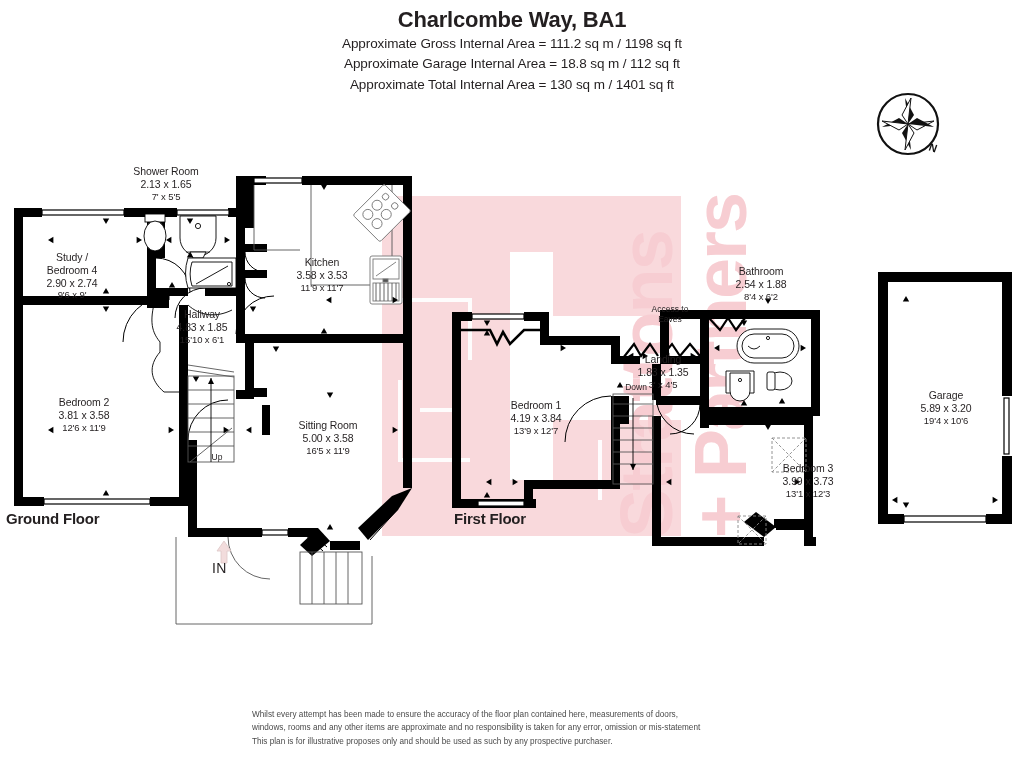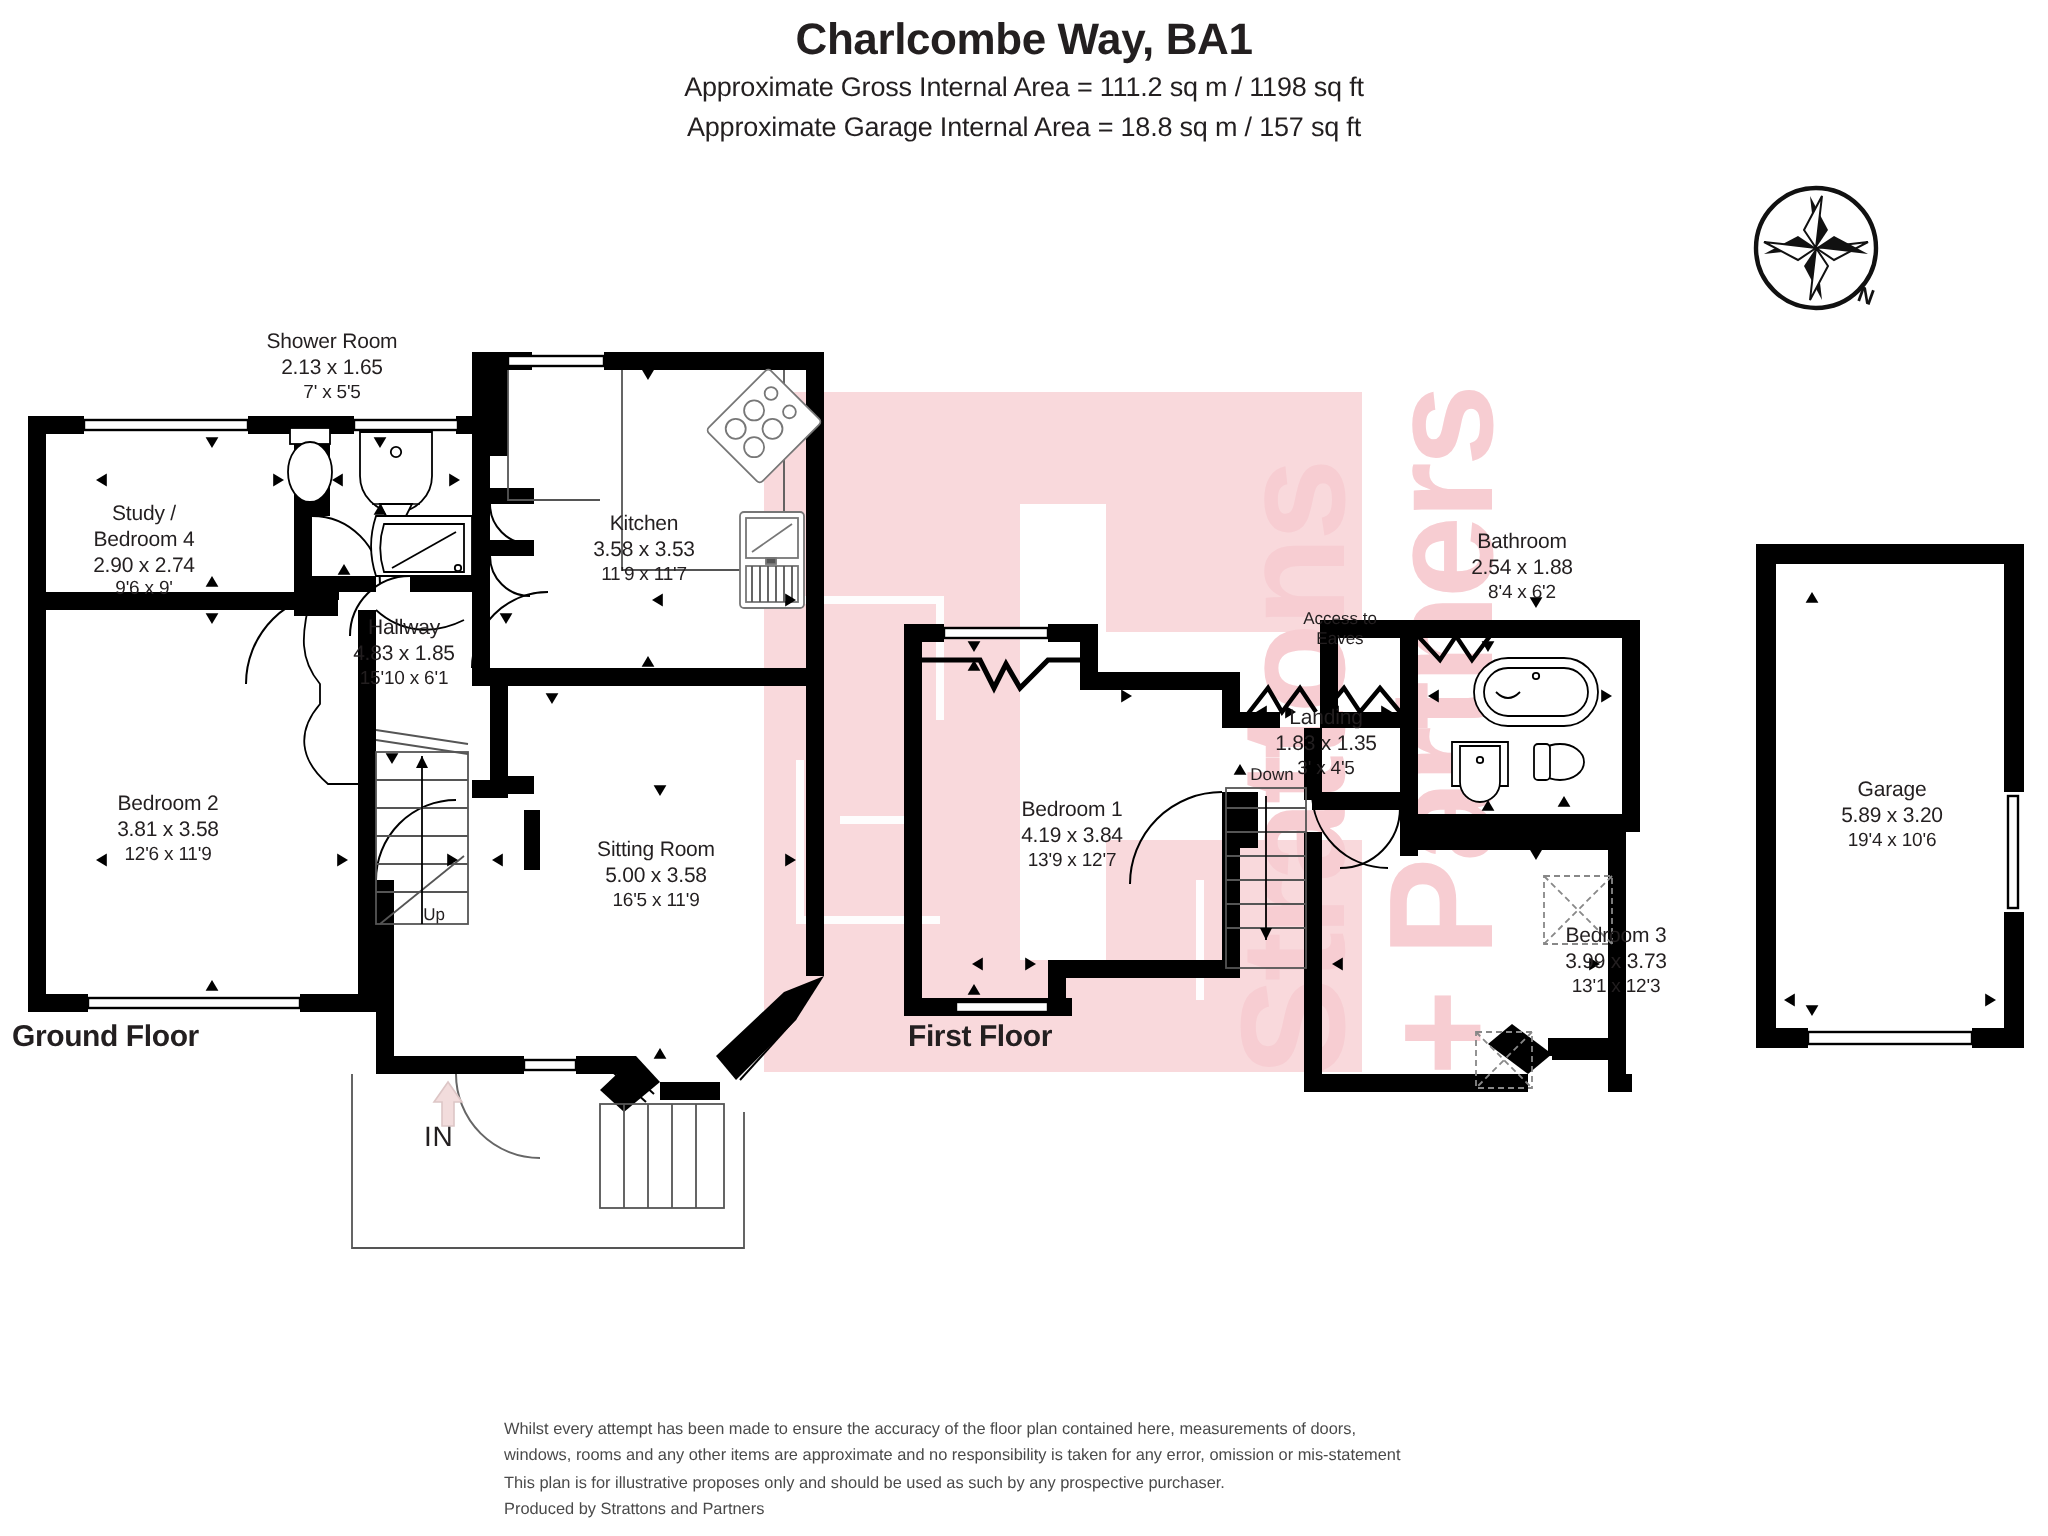--- a/index.html
+++ b/index.html
@@ -33,21 +33,22 @@
   .wm{fill:#f9d9dc;}
 </style>
 </head>
 <body>
 
 <div id="stage">
 
   <div id="header">
     <div id="title">Charlcombe Way, BA1</div>
     <div class="subline">Approximate Gross Internal Area = 111.2 sq m / 1198 sq ft</div>
-    <div class="subline">Approximate Garage Internal Area = 18.8 sq m / 157 sq ft</div>
+    <div class="subline">Approximate Garage Internal Area = 18.8 sq m / 112 sq ft</div>
+    <div class="subline">Approximate Total Internal Area = 130 sq m / 1401 sq ft</div>
   </div>
 
   <svg id="plan" width="1024" height="768" viewBox="0 0 1024 768">
     <defs>
       <g id="arrU">
           <path d="M0,0 L-3.2,5.4 L3.2,5.4 Z" fill="#000"></path>
         </g>
     </defs>
 
     <g opacity="1">
@@ -594,16 +595,15 @@
   <div class="smalltag" style="left:636px;top:382px;">Down</div>
   <div class="intag" style="left:212px;top:560px;">IN</div>
 
   <div class="floorlabel" style="left:6px;top:510px;">Ground Floor</div>
   <div class="floorlabel" style="left:454px;top:510px;">First Floor</div>
 
   <div id="footer">
     <div>Whilst every attempt has been made to ensure the accuracy of the floor plan contained here, measurements of doors,</div>
     <div>windows, rooms and any other items are approximate and no responsibility is taken for any error, omission or mis-statement</div>
     <div>This plan is for illustrative proposes only and should be used as such by any prospective purchaser.</div>
-    <div>Produced by Strattons and Partners</div>
   </div>
 
 </div>
 
 </body></html>

